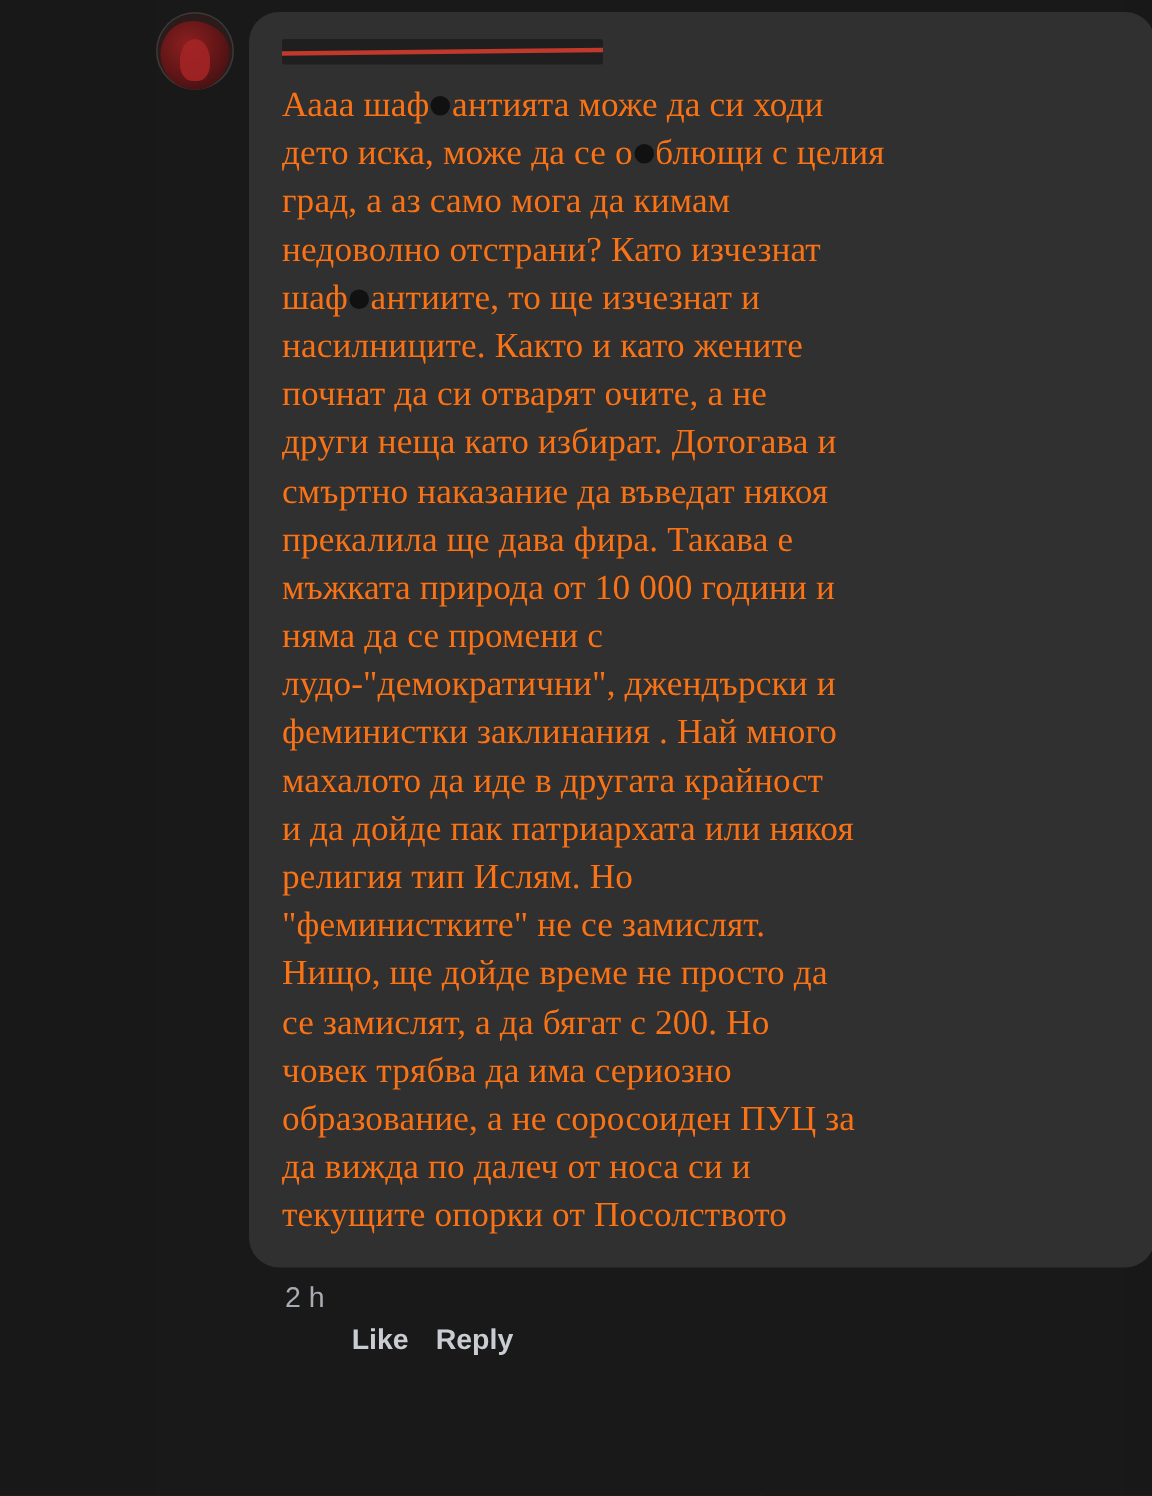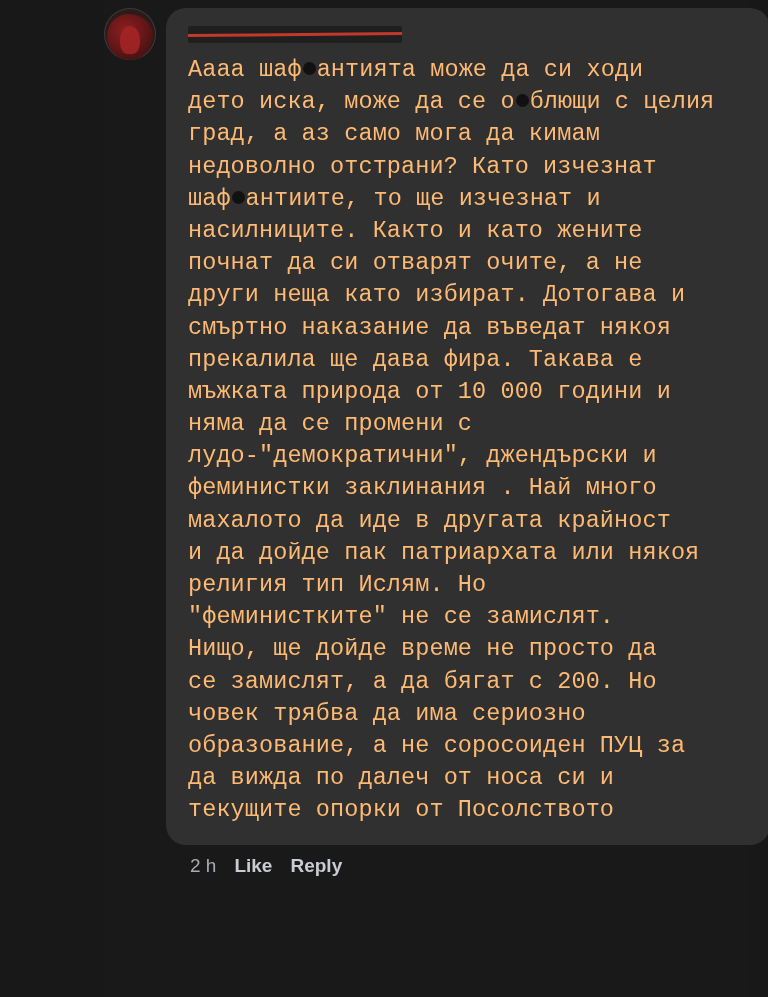--- a/index.html
+++ b/index.html
@@ -107,24 +107,24 @@
     left: 0;
     top: 9px;
     width: 214px;
     height: 3px;
     background: #c0392b;
     transform: rotate(-0.6deg);
   }
   .comment-text {
     font-size: 23.5px;
     line-height: 1.37;
-    color: #fdba74;
+    color: #f97316;
     white-space: pre-wrap;
     word-wrap: break-word;
-    font-family: Liberation Mono, monospace;
+    font-family: Liberation Serif, serif;
     letter-spacing: .1px;
   }
   .redact-dot {
     display: inline-block;
     width: 13px;
     height: 13px;
     background: #111;
     border-radius: 50%;
     vertical-align: middle;
     margin: 0 1px;
@@ -136,20 +136,21 @@
     gap: 18px;
     padding: 10px 0 0 24px;
     font-size: 19px;
     color: #b0b3b8;
   }
   .actions .time { color: #a8abb0; }
   .actions .act {
     font-weight: bold;
     color: #c9ccd1;
     cursor: pointer;
+    margin-top: 28px;
   }
   
   .left-gutter, .right-gutter {
     position: absolute;
     top: 0;
     height: 997px;
     background: #181818;
   }
   .left-gutter { left: 0; width: 104px; }
   .right-gutter { right: 0; width: 18px; }

